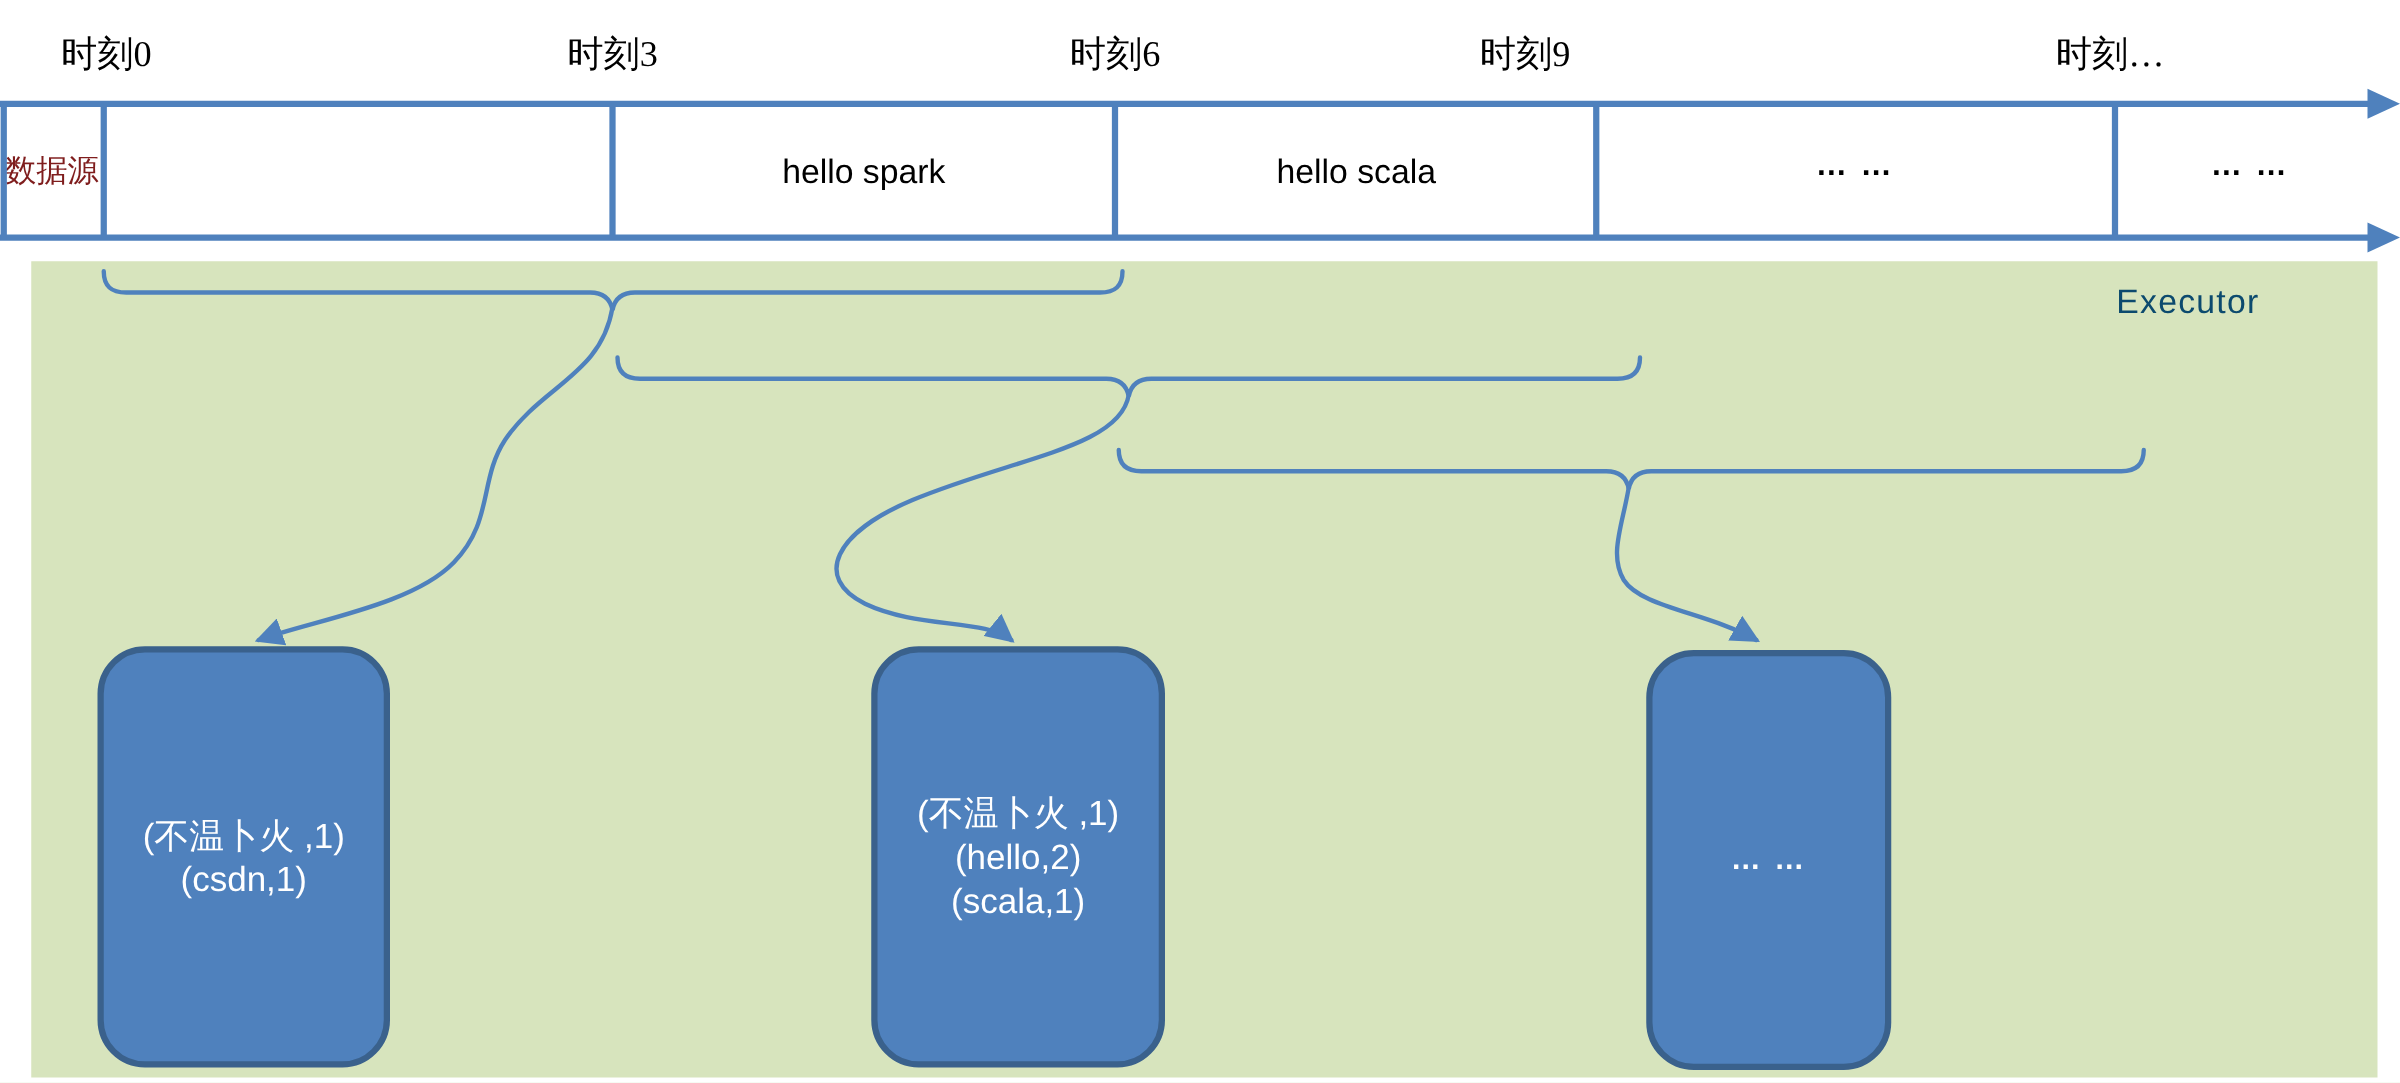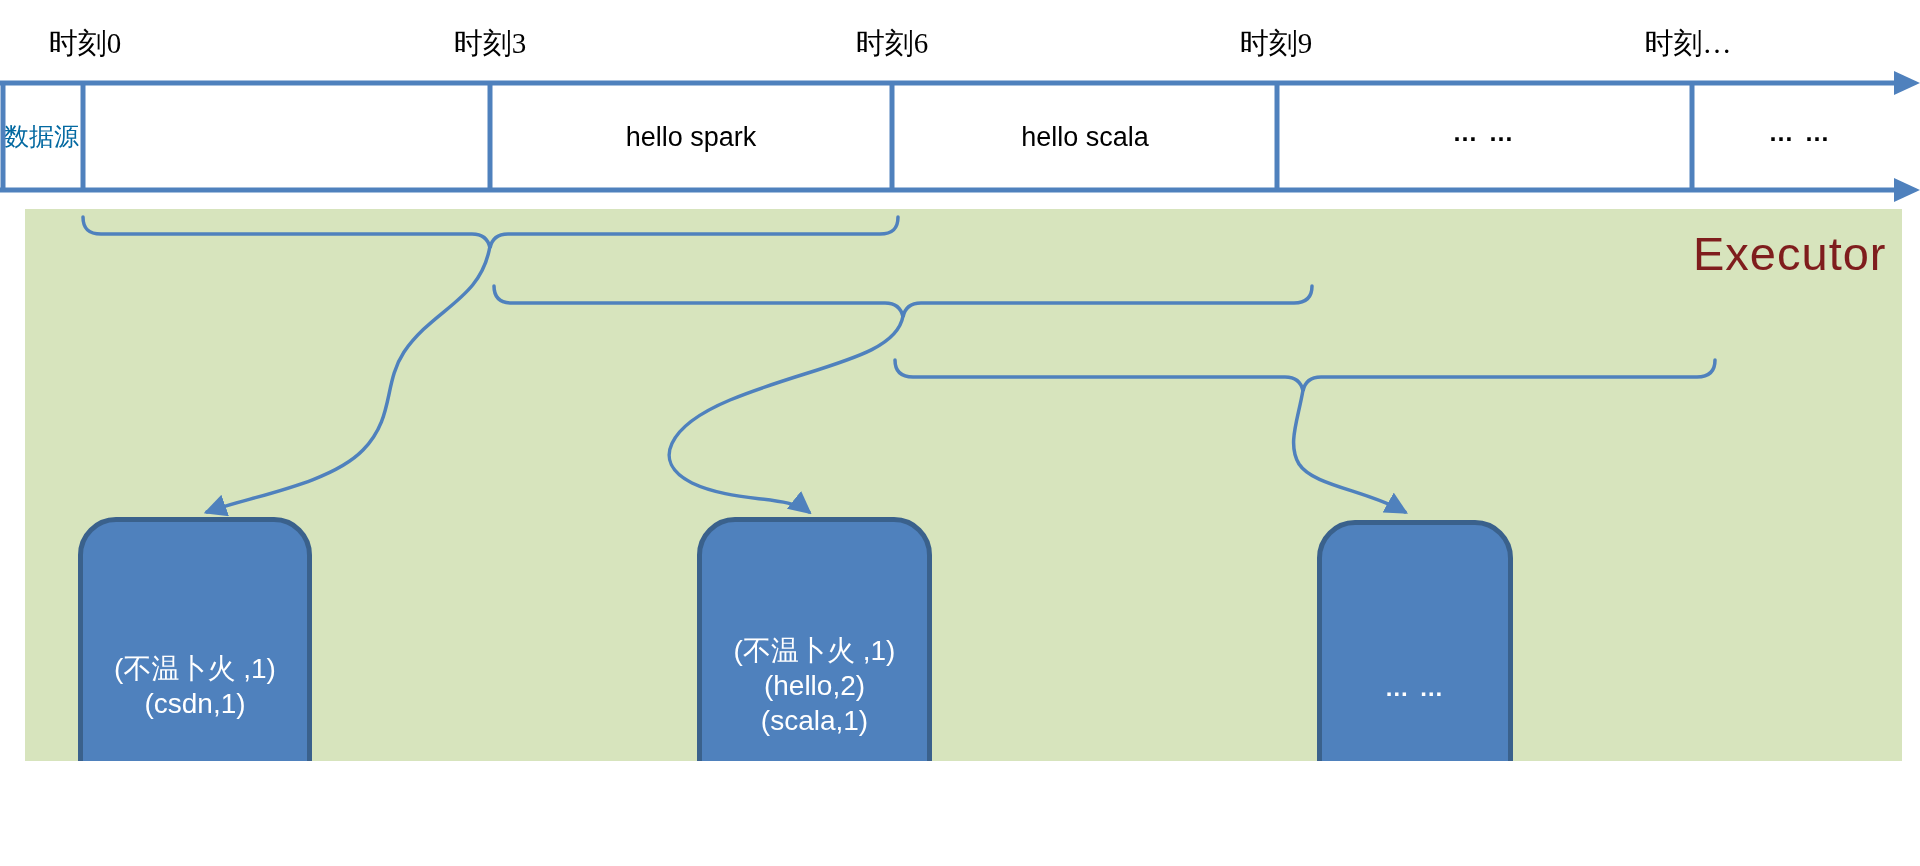--- a/index.html
+++ b/index.html
@@ -1,51 +1,51 @@
 <!DOCTYPE html>
 <html><head>
 <meta charset="utf-8">
 <style>
   html,body{margin:0;padding:0;background:#ffffff;}
   #stage{
     position:relative;
-    width:1920px;height:761px;
+    width:1920px;height:866px;
     background:#ffffff;
     overflow:hidden;
     font-family:"Liberation Sans","DejaVu Sans",sans-serif;
     color:#000;
   }
   
   .time-label{
     position:absolute;top:24px;
     transform:translateX(-50%);
     font-family:"Liberation Serif","DejaVu Serif",serif;
     font-size:29px;color:#000;white-space:nowrap;
   }
   .source-label{
     position:absolute;left:0;top:120px;width:83px;
     text-align:center;
     font-family:"Liberation Serif","DejaVu Serif",serif;
-    font-size:25px;color:#0369a1;
+    font-size:25px;color:#7f1d1d;
   }
   .cell-text{
     position:absolute;top:122px;
     transform:translateX(-50%);
     font-size:27px;color:#000;white-space:nowrap;
   }
   .cell-text.cjk{font-family:"Liberation Serif","DejaVu Serif",serif;font-size:29px;}
   .cell-text.dots{font-weight:bold;font-size:25px;letter-spacing:2px;top:118px;}
   
   .panel{
     position:absolute;left:25px;top:209px;width:1877px;height:653px;
     background:#D7E4BD;
   }
   .executor-title{
     position:absolute;left:1693px;top:226px;
-    font-size:47px;color:#7f1d1d;letter-spacing:1px;
+    font-size:27px;color:#0c4a6e;letter-spacing:1px;
   }
   
   .batch{
     position:absolute;
     background:#4F81BD;
     border:5px solid #3A618C;
     border-radius:38px;
     display:flex;flex-direction:column;
     align-items:center;justify-content:center;
     color:#fff;box-sizing:border-box;
@@ -68,21 +68,21 @@
   }
 </style>
 </head>
 <body>
 
 <div id="stage">
 
   <div class="time-label" style="left:85px">时刻0</div>
   <div class="time-label" style="left:490px">时刻3</div>
   <div class="time-label" style="left:892px">时刻6</div>
-  <div class="time-label" style="left:1276px">时刻9</div>
+  <div class="time-label" style="left:1220px">时刻9</div>
   <div class="time-label" style="left:1688px">时刻…</div>
 
   <div class="source-label">数据源</div>
   <div class="cell-text" style="left:691px">hello spark</div>
   <div class="cell-text" style="left:1085px">hello scala</div>
   <div class="cell-text dots" style="left:1484px">… …</div>
   <div class="cell-text dots" style="left:1800px">… …</div>
 
   <div class="panel"></div>
   <div class="executor-title">Executor</div>

